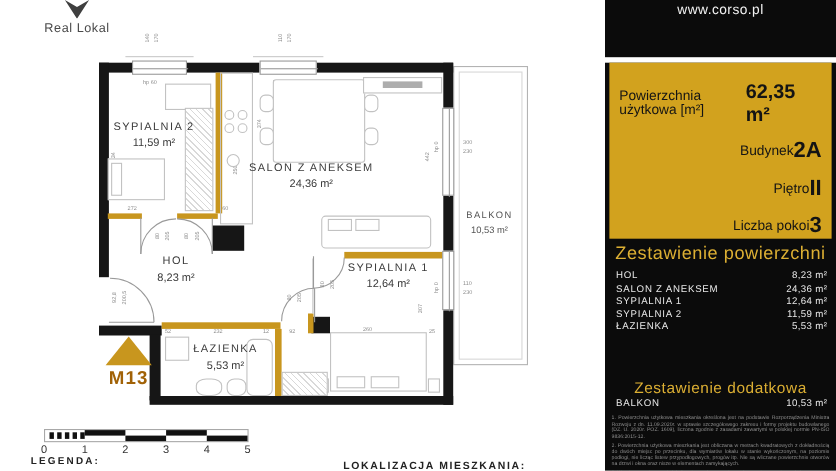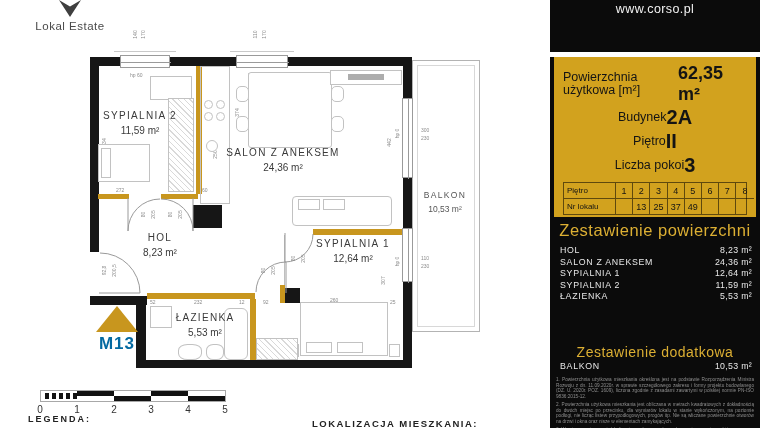--- a/index.html
+++ b/index.html
@@ -31,21 +31,21 @@
   .logo .sub{font-size:11.5px;color:#4a4a4a;letter-spacing:0.5px;}
   
   .panel{position:absolute;left:550px;top:0;width:210px;height:428px;background:#0B0B0B;}
   .hdr{position:absolute;left:550px;top:0;width:210px;height:52px;background:#0B0B0B;color:#f2f2f2;text-align:center;}
   .hdr .addr{font-size:14.5px;margin-top:11px;letter-spacing:0.4px;}
   .hdr .web{font-size:12.5px;margin-top:2px;letter-spacing:0.4px;}
   .hdr-gap{position:absolute;left:550px;top:52px;width:210px;height:5px;background:#ffffff;}
   .goldbox{position:absolute;left:554px;top:57px;width:202px;height:160px;background:#D2A21E;
            color:#141414;box-sizing:border-box;padding:5px 9px 0 9px;overflow:hidden;}
   .goldbox .title{text-align:center;font-size:20px;font-weight:bold;letter-spacing:0.5px;margin-bottom:4px;}
-  .specrow{display:flex;justify-content:center;align-items:center;margin-top:1px;}
+  .specrow{display:flex;justify-content:flex-end;align-items:center;margin-top:11px;}
   .specrow .lbl{font-size:12.5px;line-height:13px;}
   .specrow .lbl.wide{width:120px;}
   .v-big{font-size:18px;font-weight:bold;}
   .v-med{font-size:20px;font-weight:bold;}
   .ftable{margin-top:5px;display:grid;grid-template-columns:52px repeat(8,17.2px);
           border:1px solid rgba(0,0,0,0.55);}
   .ftc{border-right:1px solid rgba(0,0,0,0.55);border-bottom:1px solid rgba(0,0,0,0.55);
        height:15px;display:flex;align-items:center;justify-content:center;font-size:9px;}
   .ftc.lbl{justify-content:flex-start;padding-left:3px;font-size:8px;}
   .ftc.last{border-right:none;}
@@ -59,28 +59,28 @@
   .legaltxt p{margin:0 0 2.5px 0;}
   
   .scalebar{position:absolute;left:40px;top:390px;width:186px;height:12px;border:1px solid #a8a8a8;box-sizing:border-box;}
   .scalebar .seg{position:absolute;background:#111;}
   .scalebar .dash{position:absolute;background:#111;width:4px;height:6px;top:2px;}
   .scalenum{position:absolute;top:404px;width:12px;text-align:center;font-size:10px;color:#333;}
   .caps{font-weight:bold;color:#222;white-space:nowrap;}
   .m13-tri{position:absolute;left:96px;top:306px;width:0;height:0;
            border-left:21px solid transparent;border-right:21px solid transparent;border-bottom:26px solid #C8961E;}
   .m13-txt{position:absolute;left:90px;top:334px;width:54px;text-align:center;
-           font-size:17px;font-weight:bold;letter-spacing:1px;color:#0369a1;}
+           font-size:17px;font-weight:bold;letter-spacing:1px;color:#a16207;}
 </style>
 </head>
 <body>
 
 <div class="logo">
   <div class="glyph"></div>
-  <div class="sub">Lokal Estate</div>
+  <div class="sub">Real Lokal</div>
 </div>
 
 <div class="abs" style="left:0;top:0;width:550px;height:428px;">
 
   <div class="abs" style="left:412px;top:60px;width:66px;height:270px;border:1px solid #b3b3b3;"></div>
   <div class="abs" style="left:417px;top:65px;width:56px;height:260px;border:1px solid #d8d8d8;"></div>
 
   <div class="wall" style="left:90px;top:57px;width:30px;height:9px;"></div>
   <div class="wall" style="left:170px;top:57px;width:66px;height:9px;"></div>
   <div class="wall" style="left:288px;top:57px;width:124px;height:9px;"></div>

